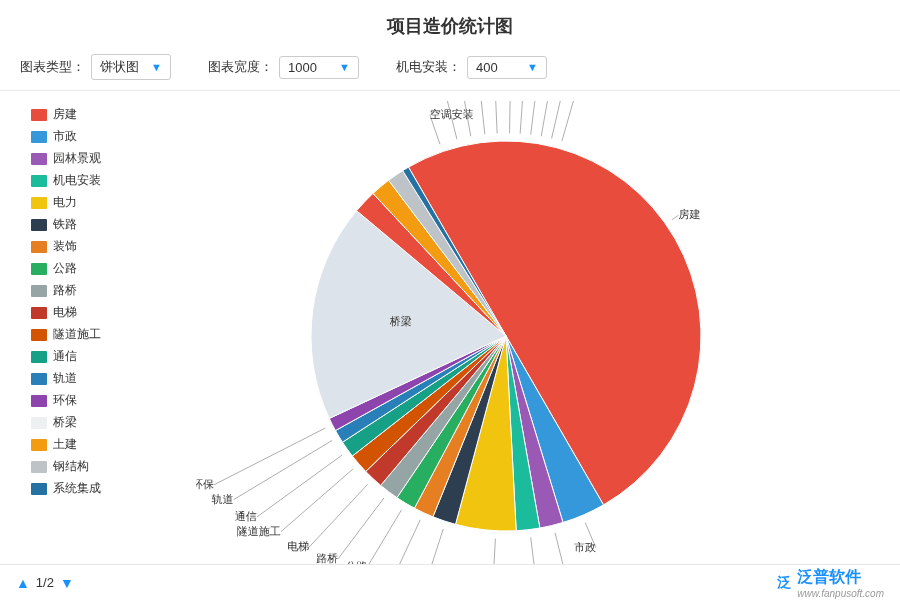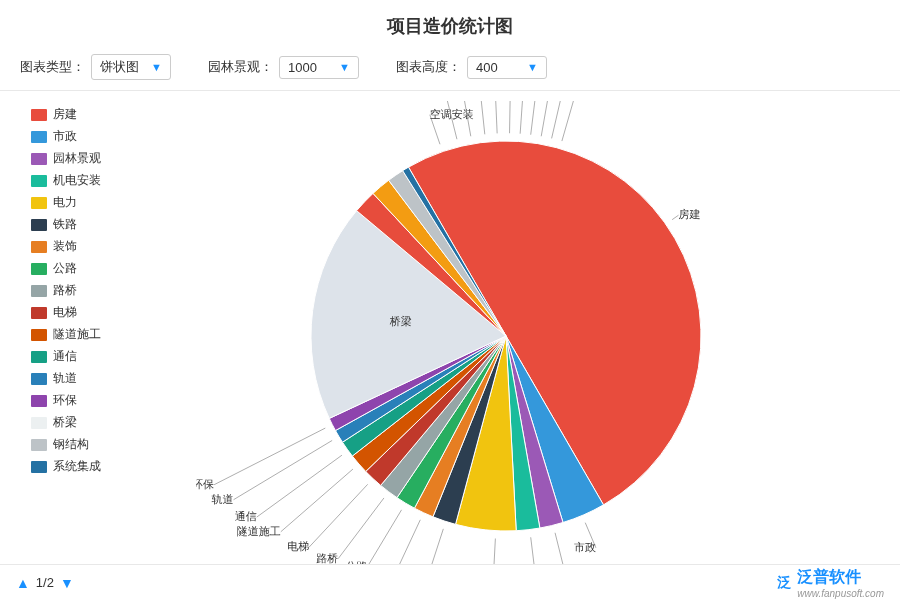--- a/index.html
+++ b/index.html
@@ -133,28 +133,28 @@
 
 <div class="toolbar">
   <div class="toolbar-group">
     <span class="toolbar-label">图表类型：</span>
     <div class="toolbar-select">
       <span>饼状图</span>
       <span class="arrow">▼</span>
     </div>
   </div>
   <div class="toolbar-group">
-    <span class="toolbar-label">园林景观：</span>
+    <span class="toolbar-label">图表宽度：</span>
     <div class="toolbar-select">
       <span>1000</span>
       <span class="arrow">▼</span>
     </div>
   </div>
   <div class="toolbar-group">
-    <span class="toolbar-label">图表高度：</span>
+    <span class="toolbar-label">机电安装：</span>
     <div class="toolbar-select">
       <span>400</span>
       <span class="arrow">▼</span>
     </div>
   </div>
 </div>
 
 <div class="main-content">
 
   <div class="legend" id="legend-container">
@@ -210,20 +210,24 @@
       <div class="legend-color" style="background:#2980b9"></div>
       <span>轨道</span>
     </div>
       <div class="legend-item">
       <div class="legend-color" style="background:#8e44ad"></div>
       <span>环保</span>
     </div>
       <div class="legend-item">
       <div class="legend-color" style="background:#ecf0f1"></div>
       <span>桥梁</span>
+    </div>
+      <div class="legend-item">
+      <div class="legend-color" style="background:#f39c12"></div>
+      <span>土建</span>
     </div>
       <div class="legend-item">
       <div class="legend-color" style="background:#bdc3c7"></div>
       <span>钢结构</span>
     </div>
       <div class="legend-item">
       <div class="legend-color" style="background:#2471a3"></div>
       <span>系统集成</span>
     </div>
     </div>

